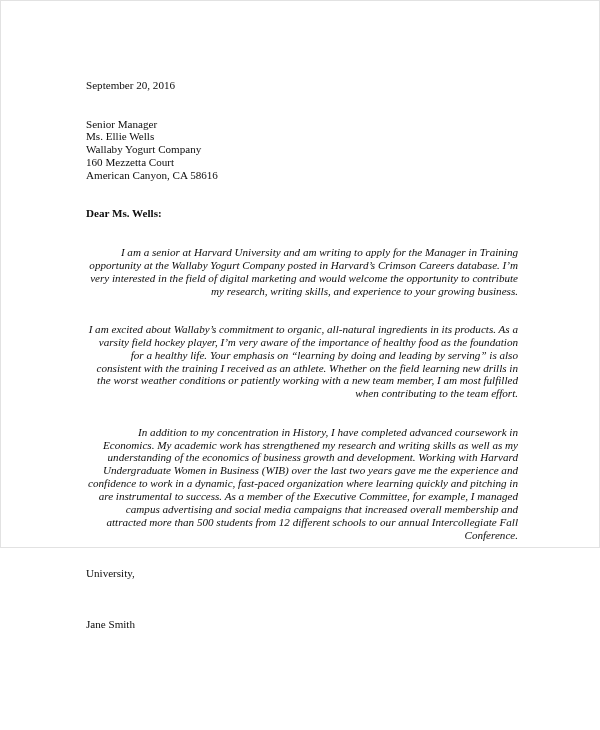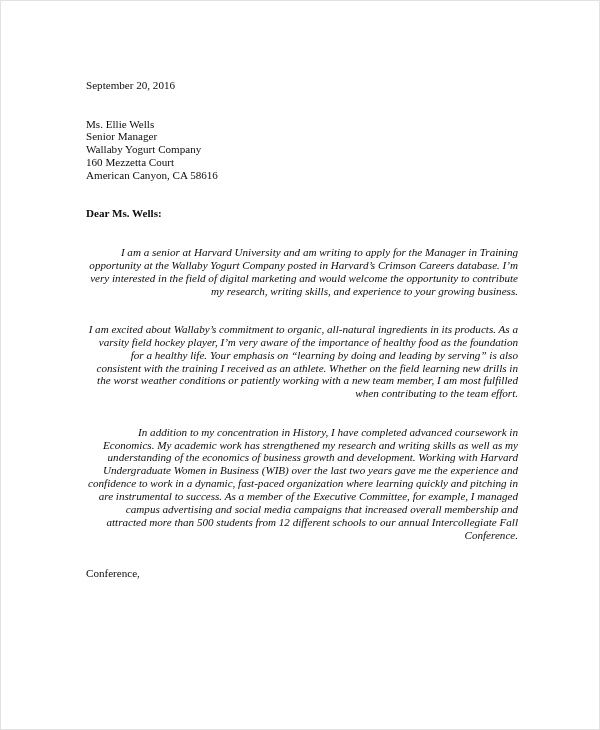--- a/index.html
+++ b/index.html
@@ -10,21 +10,21 @@
   }
   body {
     width: 600px;
     height: 730px;
     overflow: hidden;
     font-family: "Liberation Serif", "DejaVu Serif", serif;
   }
   .page {
     box-sizing: border-box;
     width: 600px;
-    height: 730px;
+    height: 548px;
     background: #ffffff;
     border: 1px solid #e2e2e2;
     position: relative;
   }
   .letter {
     position: absolute;
     left: 85px;
     top: 78px;
     width: 432px;
   }
@@ -64,31 +64,32 @@
 </head>
 <body>
 
 <div class="page">
 
   <div class="letter letter-text">
 
     <div class="date-block">September 20, 2016</div>
 
     <div class="address-block">
+      <span class="address-line">Senior Manager</span>
       <span class="address-line">Ms. Ellie Wells</span>
-      <span class="address-line">Senior Manager</span>
       <span class="address-line">Wallaby Yogurt Company</span>
       <span class="address-line">160 Mezzetta Court</span>
       <span class="address-line">American Canyon, CA 58616</span>
     </div>
 
     <div class="salutation">Dear Ms. Wells:</div>
 
     <p class="body-para">I am a senior at Harvard University and am writing to apply for the Manager in Training opportunity at the Wallaby Yogurt Company posted in Harvard’s Crimson Careers database. I’m very interested in the field of digital marketing and would welcome the opportunity to contribute my research, writing skills, and experience to your growing business.</p>
     <p class="body-para">I am excited about Wallaby’s commitment to organic, all-natural ingredients in its products. As a varsity field hockey player, I’m very aware of the importance of healthy food as the foundation for a healthy life. Your emphasis on “learning by doing and leading by serving” is also consistent with the training I received as an athlete. Whether on the field learning new drills in the worst weather conditions or patiently working with a new team member, I am most fulfilled when contributing to the team effort.</p>
     <p class="body-para">In addition to my concentration in History, I have completed advanced coursework in Economics. My academic work has strengthened my research and writing skills as well as my understanding of the economics of business growth and development. Working with Harvard Undergraduate Women in Business (WIB) over the last two years gave me the experience and confidence to work in a dynamic, fast-paced organization where learning quickly and pitching in are instrumental to success. As a member of the Executive Committee, for example, I managed campus advertising and social media campaigns that increased overall membership and attracted more than 500 students from 12 different schools to our annual Intercollegiate Fall Conference.</p>
 
-    <div class="closing">Conference,</div>
+    <div class="closing">University,</div>
 
+    <div class="signature-name">Jane Smith</div>
 
   </div>
 
 </div>
 
 </body></html>

